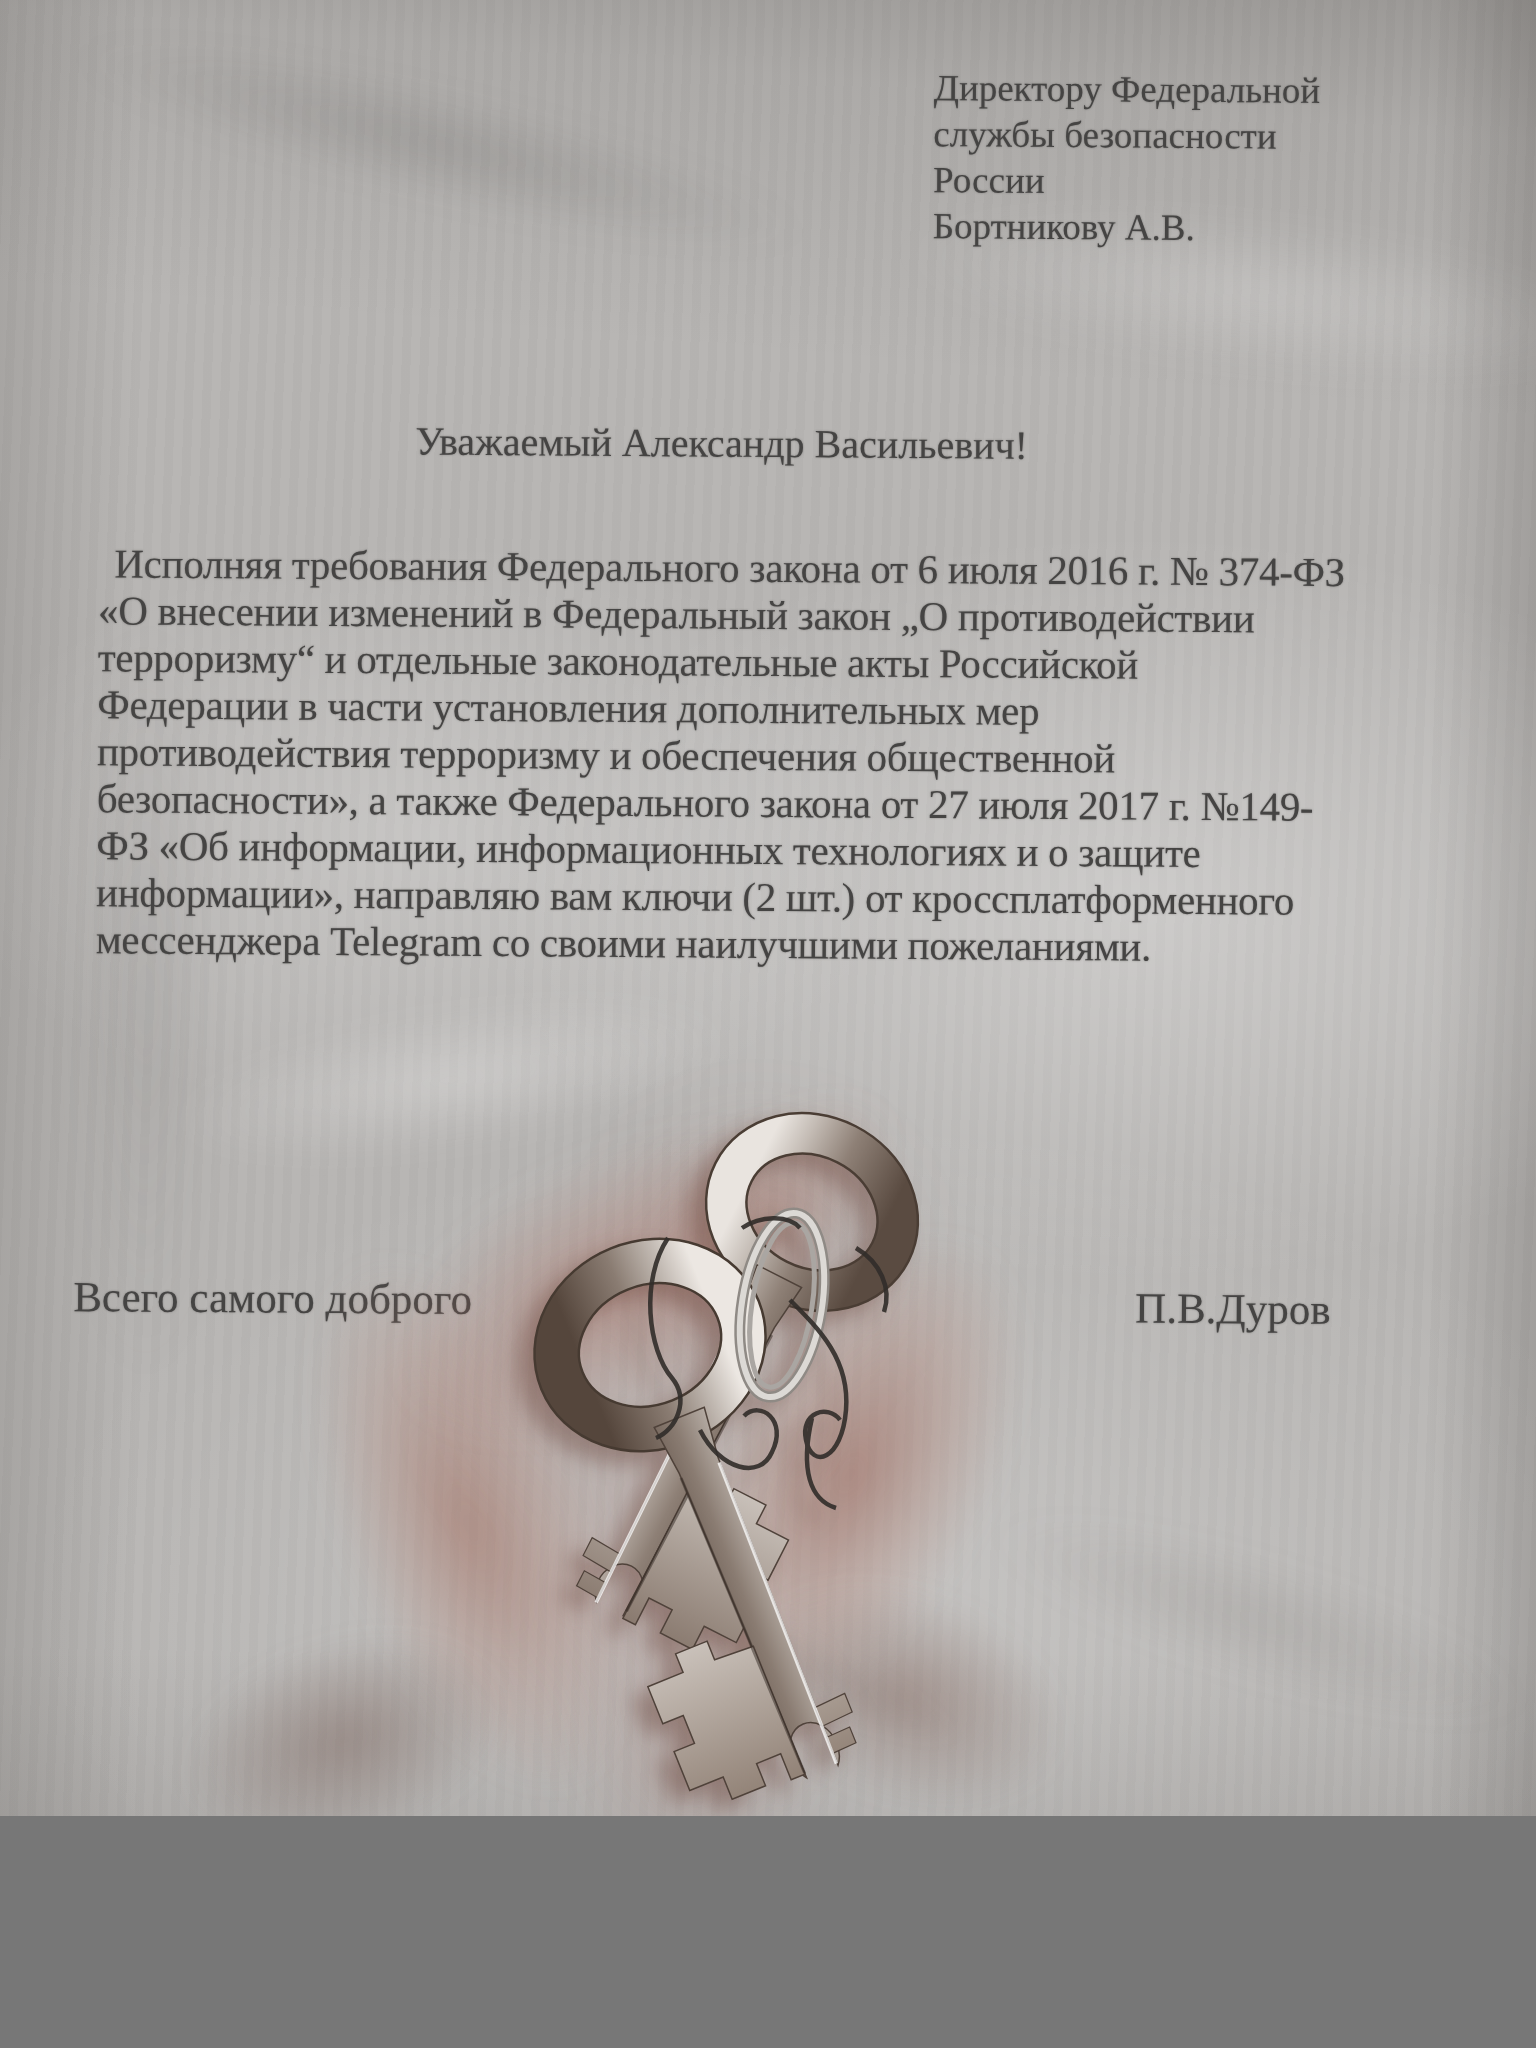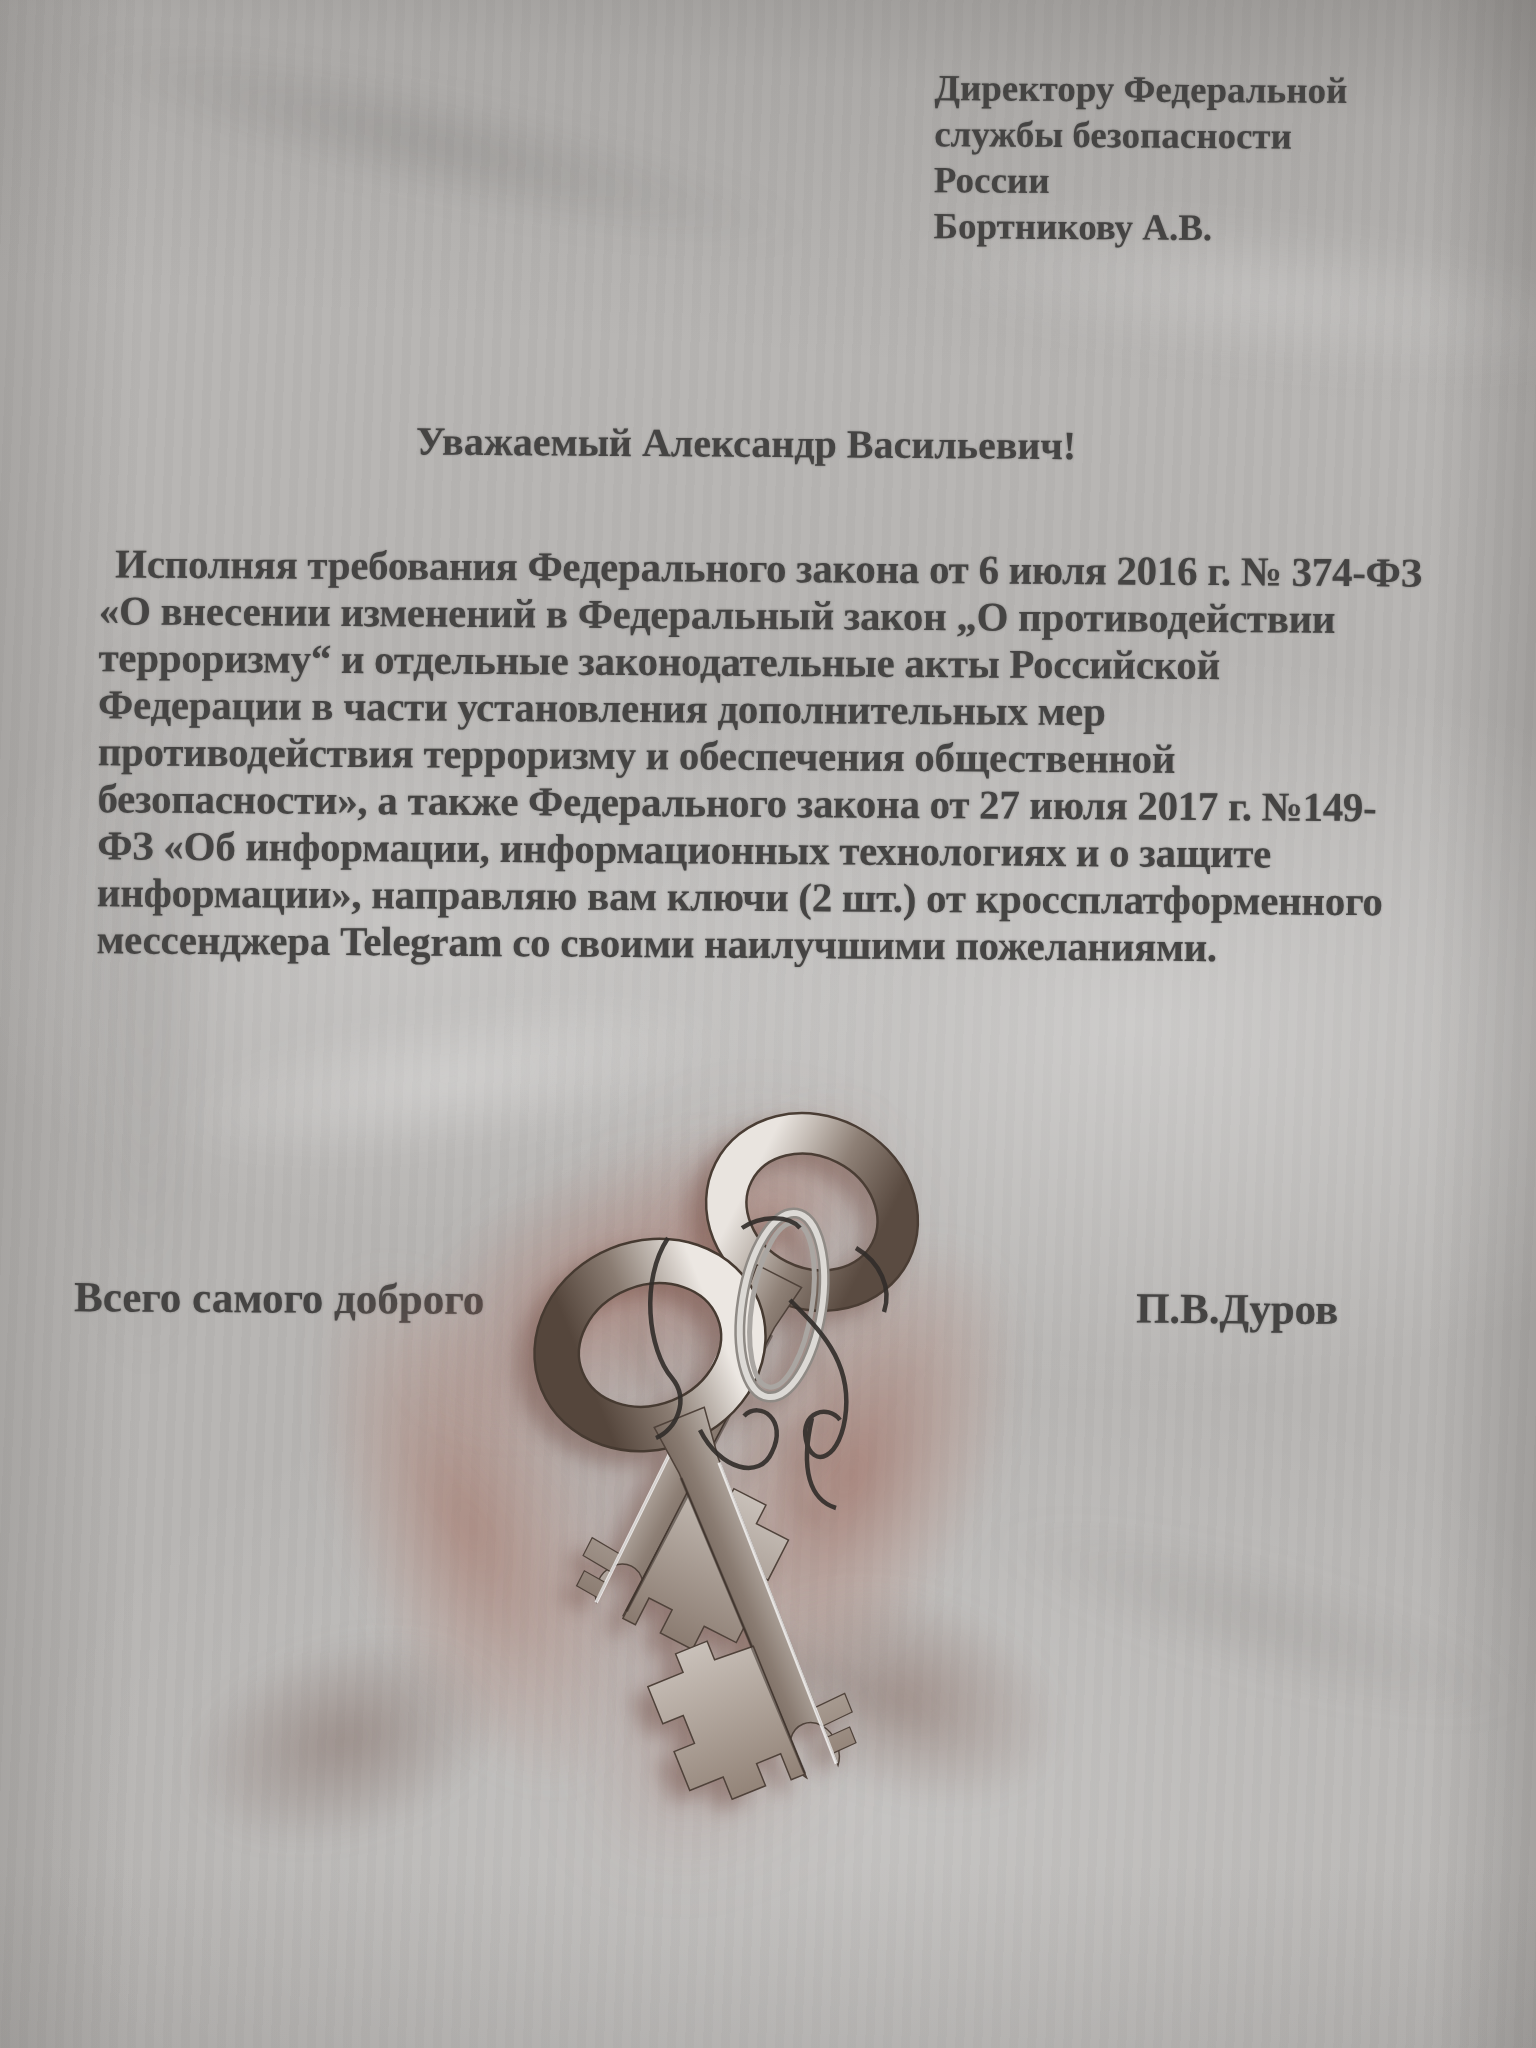--- a/index.html
+++ b/index.html
@@ -1,29 +1,28 @@
 <!DOCTYPE html>
 <html><head>
 <meta charset="utf-8">
 <style>
   html,body{margin:0;padding:0;background:#777;}
   .photo{
-    position:relative;width:1536px;height:2048px;overflow:hidden;
+    position:relative;width:1536px;height:1816px;overflow:hidden;
     font-family:"Liberation Serif", serif;
     background-color:#b7b5b3;
     background-image:
       radial-gradient(900px 520px at 74% 50%, rgba(255,255,255,.30), transparent 72%),
       radial-gradient(700px 420px at 28% 46%, rgba(255,255,255,.22), transparent 70%),
       radial-gradient(1100px 640px at 55% 88%, rgba(255,255,255,.20), transparent 75%),
       linear-gradient(185deg, rgba(70,66,62,.26) 0px, rgba(70,66,62,.10) 140px, transparent 420px),
       linear-gradient(90deg, rgba(80,76,72,.16) 0%, transparent 9%),
       linear-gradient(270deg, rgba(70,66,63,.20) 0%, transparent 7%),
       linear-gradient(0deg, rgba(95,91,88,.12) 0%, transparent 9%),
       repeating-linear-gradient(92deg, rgba(0,0,0,.015) 0 9px, rgba(255,255,255,.02) 9px 18px);
-    font-weight: bold;
   }
   .wrinkle{position:absolute;border-radius:50%;pointer-events:none;}
   .w1{left:60px;top:90px;width:760px;height:110px;transform:rotate(14deg);
       background:radial-gradient(closest-side, rgba(58,55,53,.14), transparent);filter:blur(14px);}
   .w2{left:900px;top:220px;width:720px;height:150px;transform:rotate(7deg);
       background:radial-gradient(closest-side, rgba(255,255,255,.20), transparent);filter:blur(16px);}
   .w3{left:70px;top:620px;width:150px;height:760px;
       background:radial-gradient(closest-side, rgba(86,83,81,.12), transparent);filter:blur(20px);}
   .w4{left:170px;top:1010px;width:560px;height:140px;transform:rotate(-9deg);
       background:radial-gradient(closest-side, rgba(255,255,255,.25), transparent);filter:blur(12px);}

